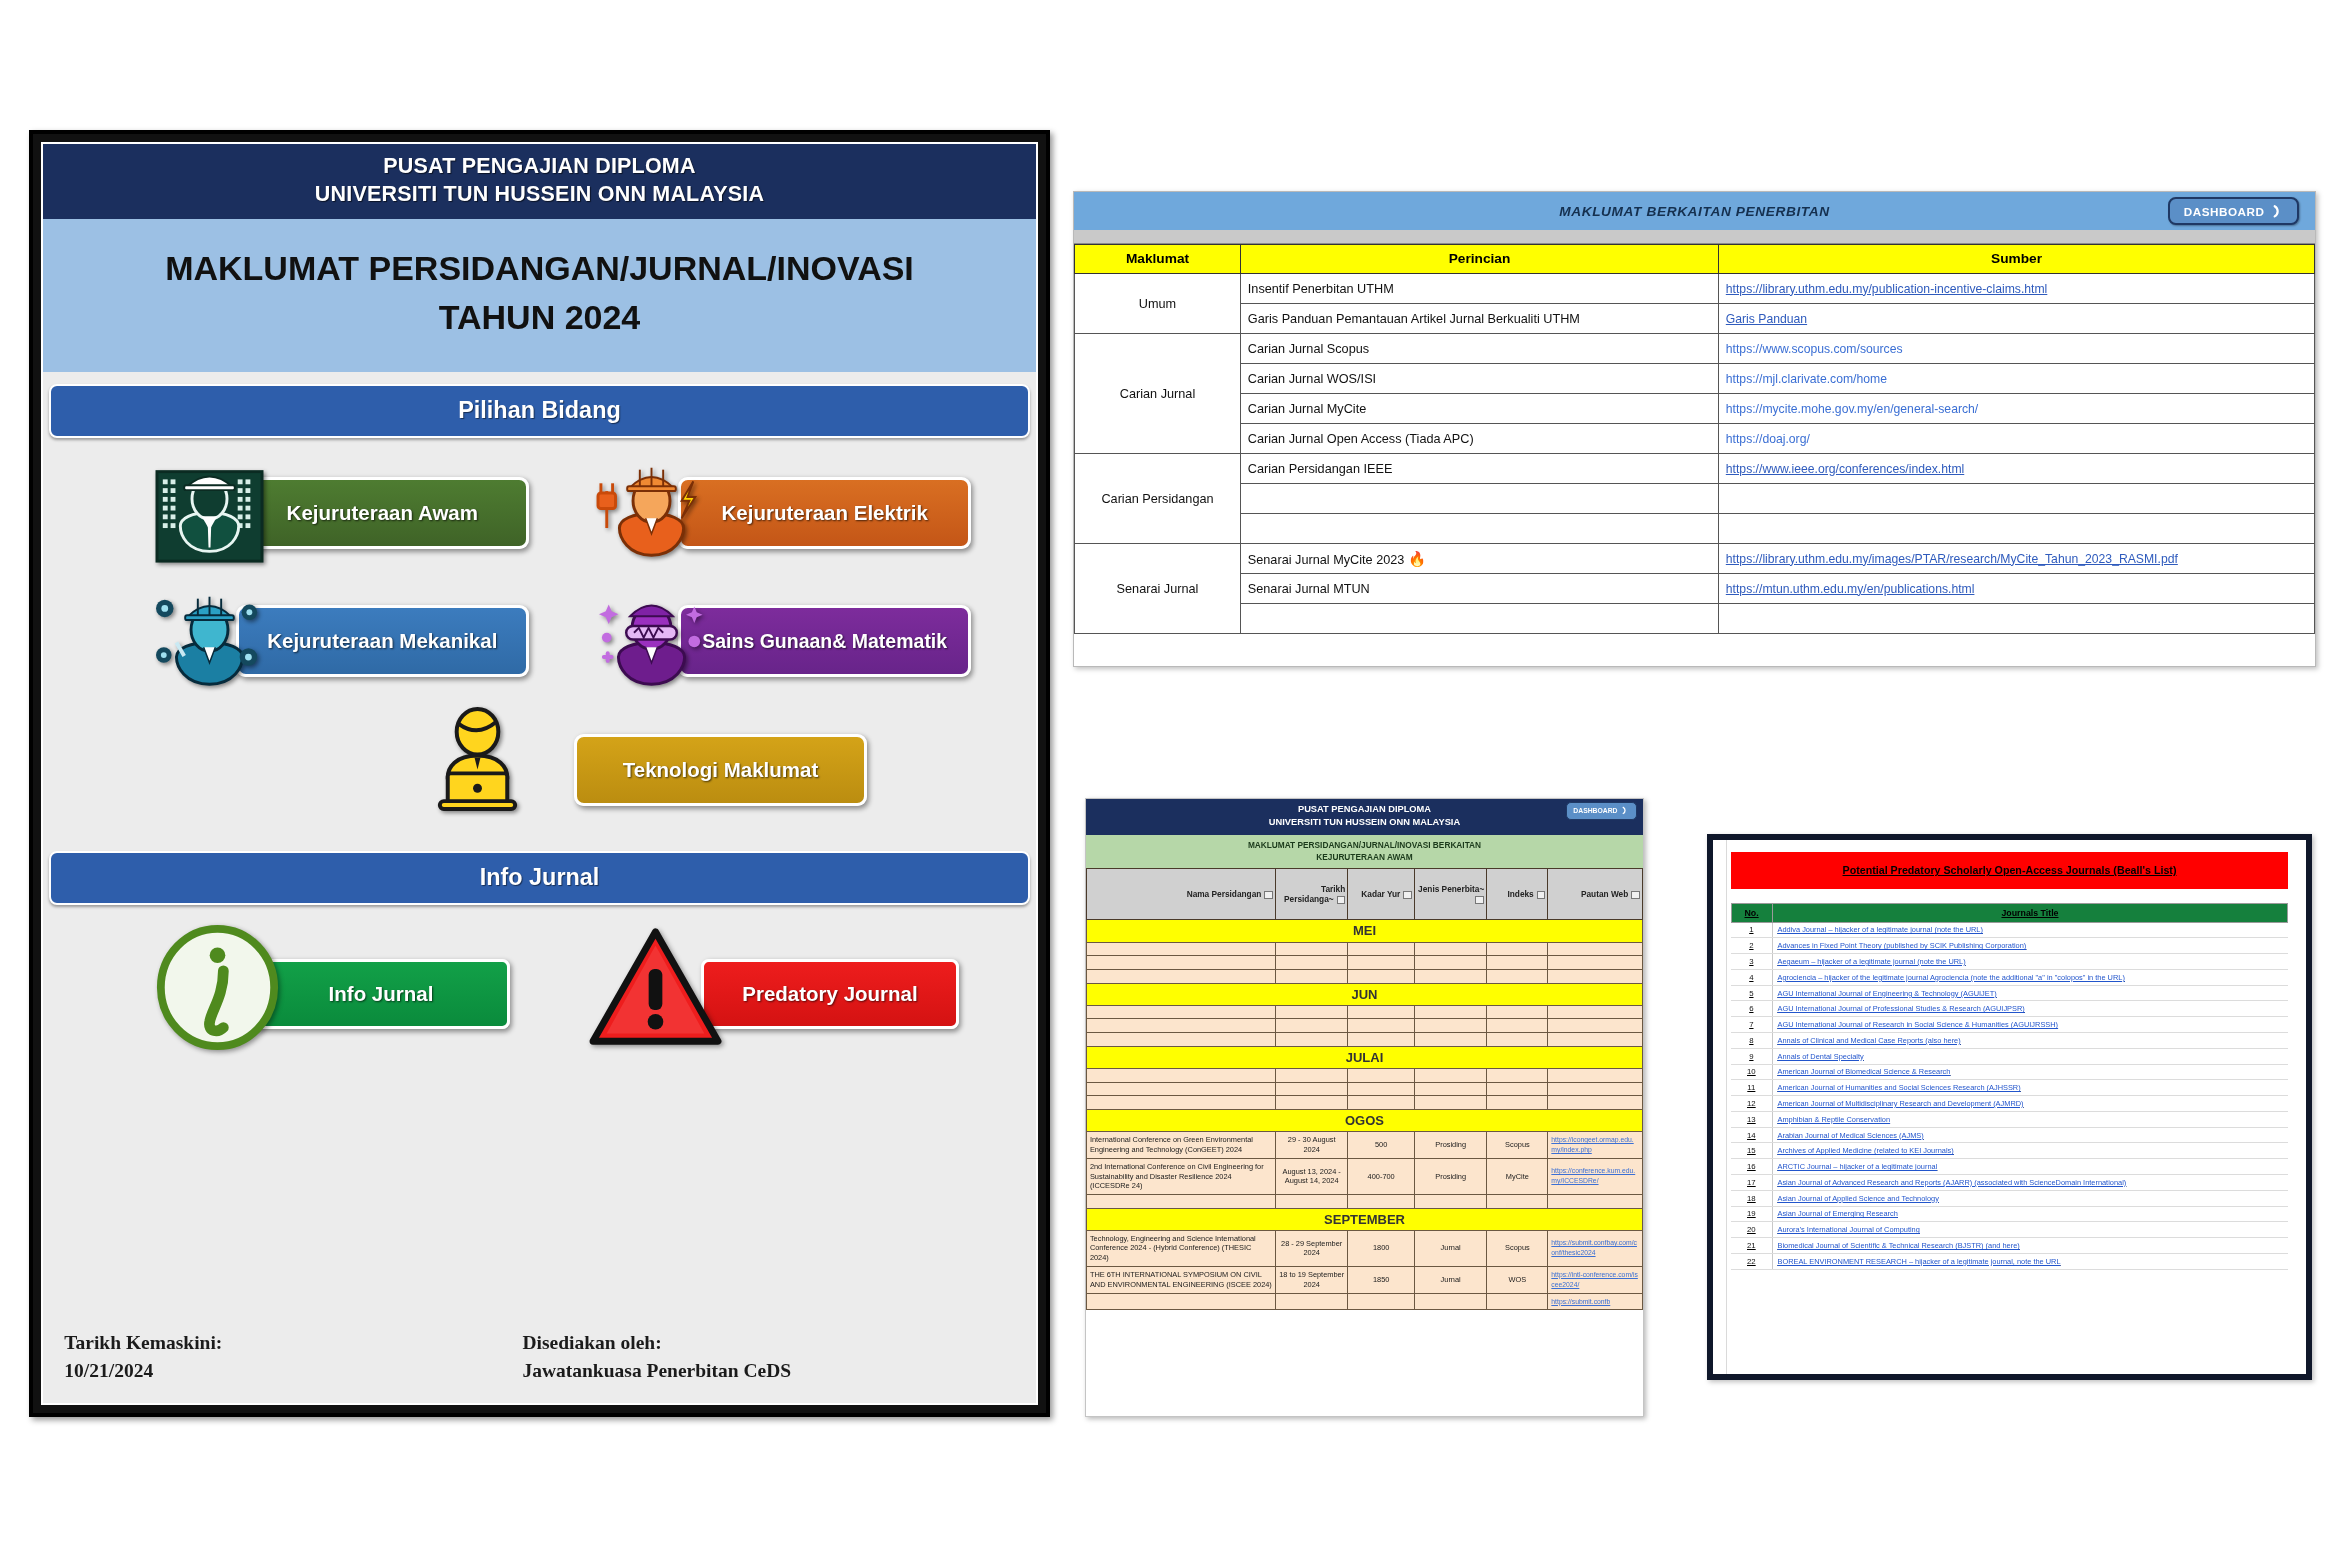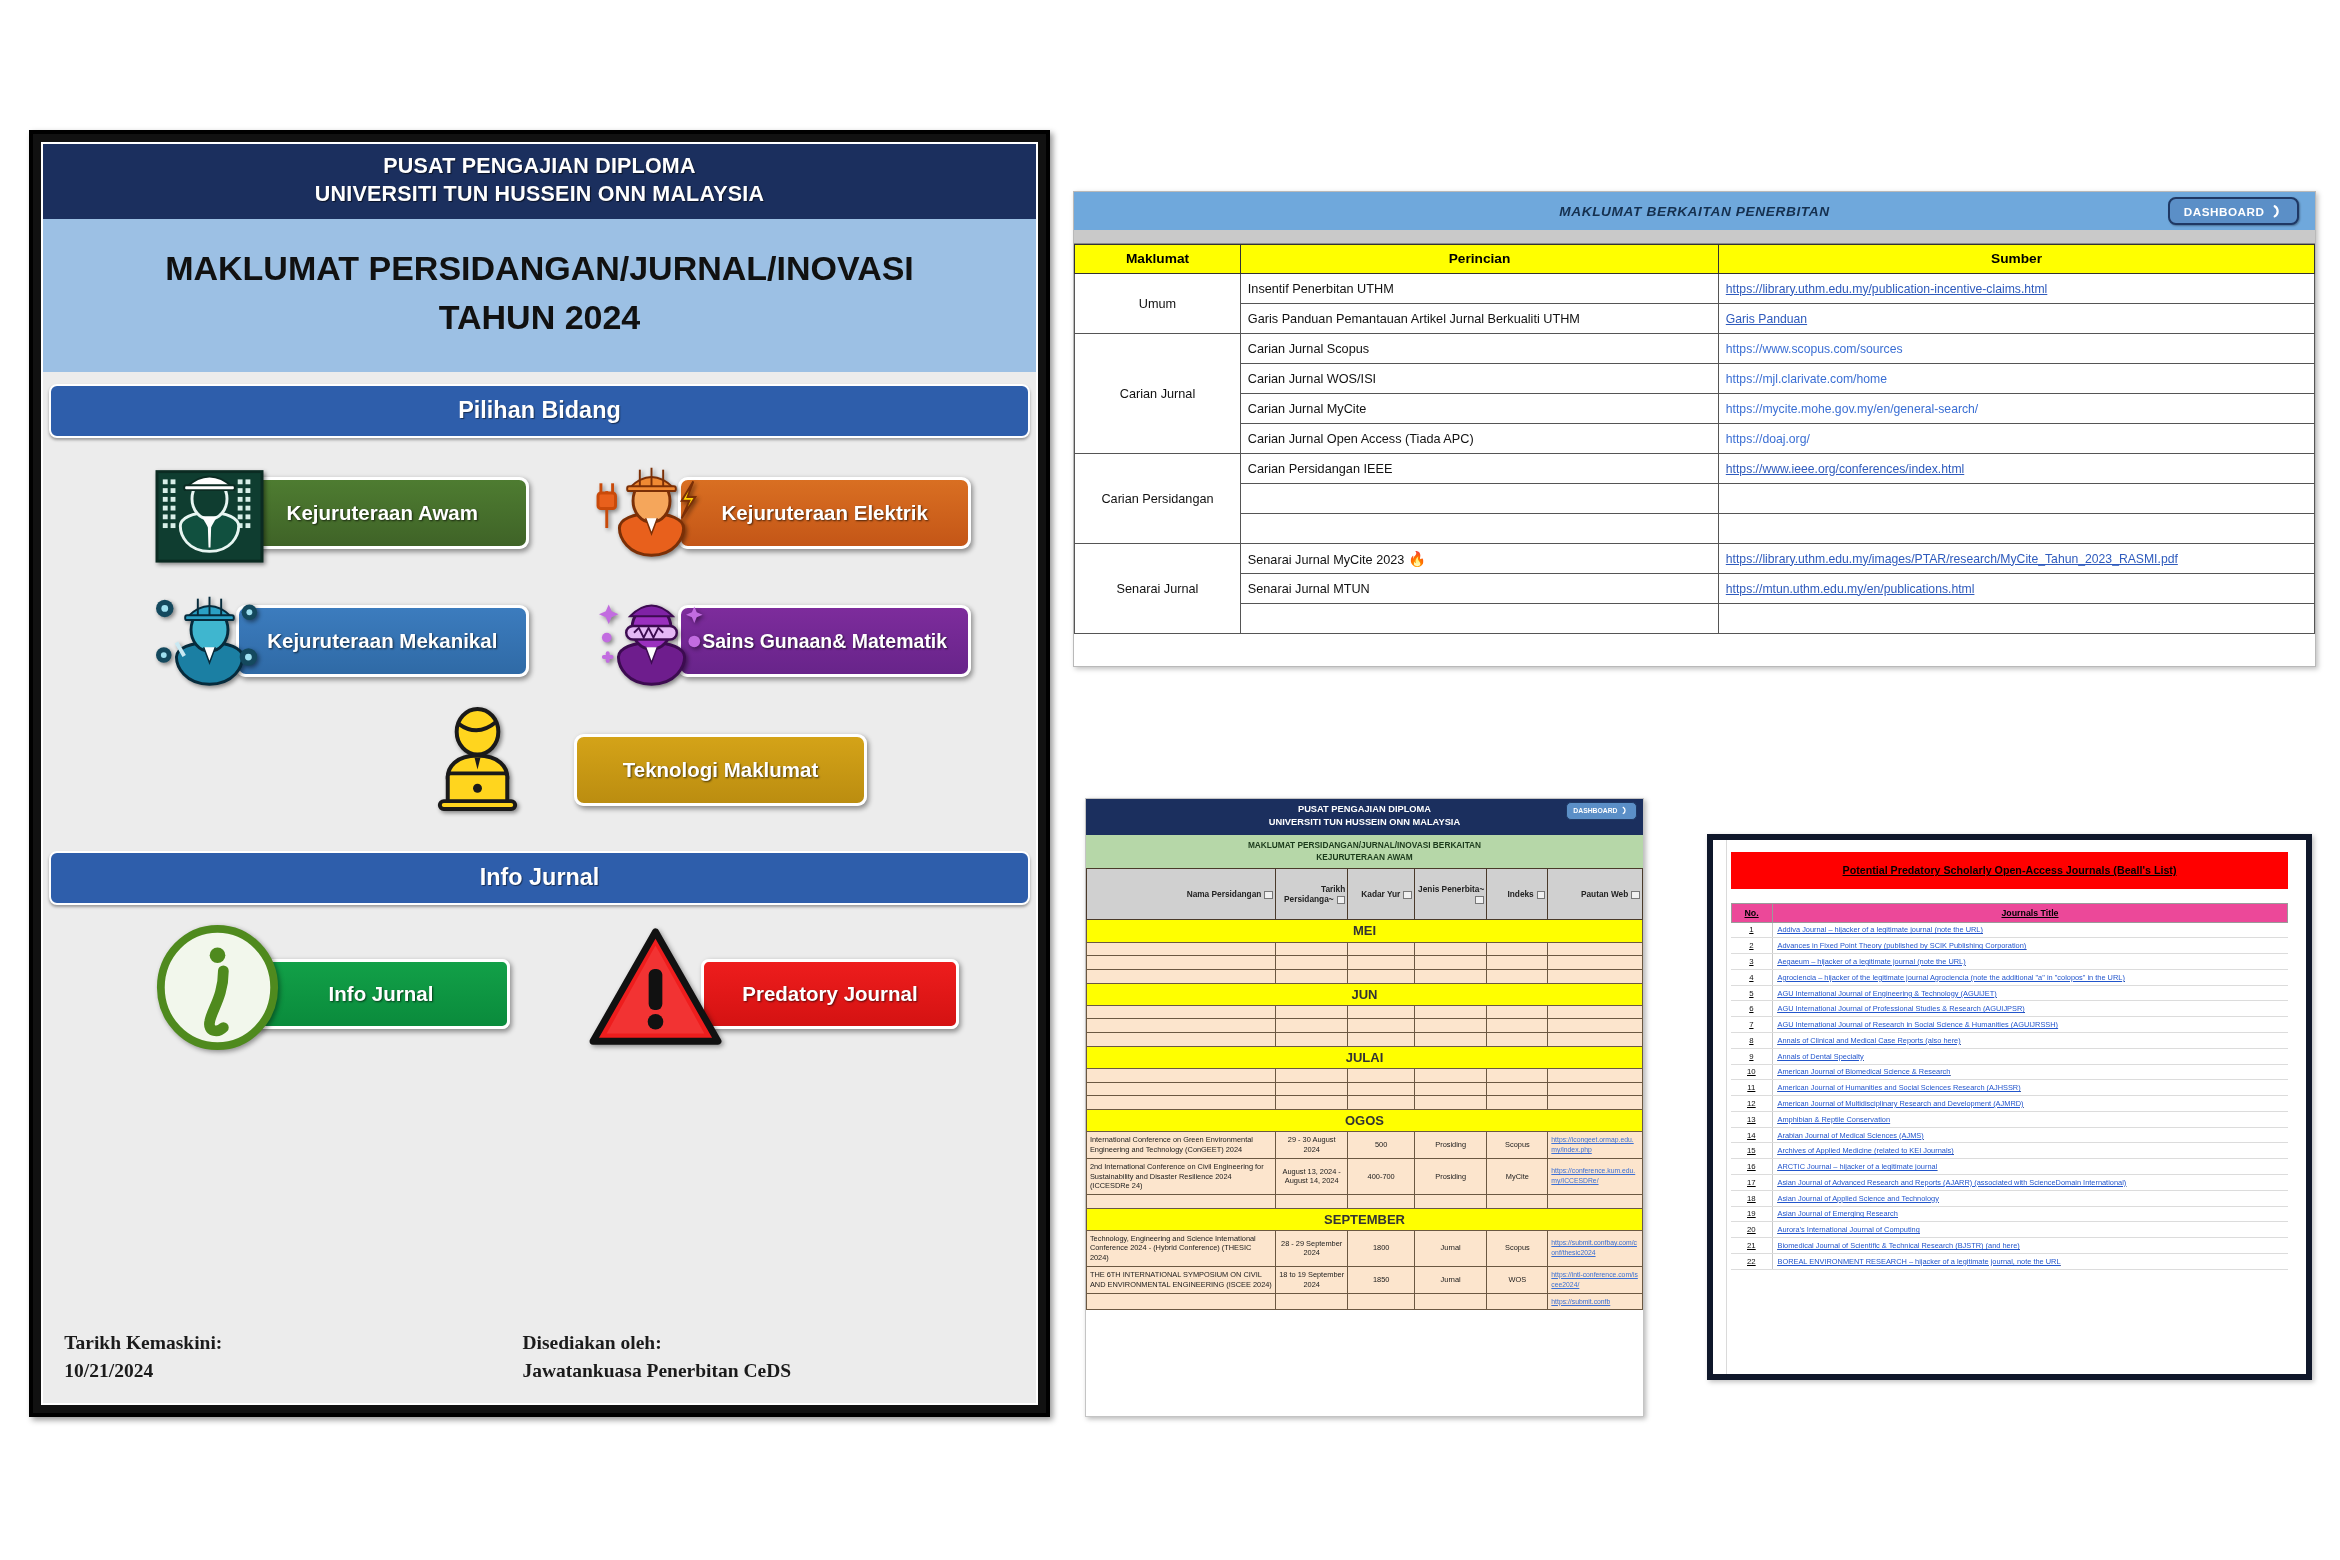--- a/index.html
+++ b/index.html
@@ -165,21 +165,21 @@
     position:absolute; left:1707px; top:834px; width:605px; height:546px;
     background:#fff; border:6px solid #0f172a;
     box-shadow:2px 2px 4.9px rgba(0,0,0,.25); overflow:hidden; padding:3.9px 17.6px 0 17.6px;text-decoration:underline;
   }
   .pd-title{
     background:#ff0000; color:#000; text-align:center; font-weight:bold;
     font-size:10.7px; padding:12.7px 0; margin:7.8px 0 13.7px 0;
   }
   table.pd{ width:100%; border-collapse:collapse; table-layout:fixed; }
   table.pd th{
-    background:#ec4899; border:1px solid #9a9a9a; font-size:8.8px; font-weight:bold;
+    background:#15803d; border:1px solid #9a9a9a; font-size:8.8px; font-weight:bold;
     color:#000; padding:3.9px 0; text-align:center;
   }
   table.pd td{ border-bottom:1px solid #dcdcdc; font-size:7.4px; padding:2.9px 4.9px; color:#2255cc;}
   table.pd td.num{ text-align:center; color:#111; width:41px; border-right:1px solid #c8c8c8; font-size:7.8px;}
   table.pd td.jt span{ text-decoration:underline; }
   .pd-left-strip{ position:absolute; left:0; top:0; width:13.7px; height:100%; background:#fff; border-right:1px solid #dadada;}
 </style>
 </head>
 <body>
 

